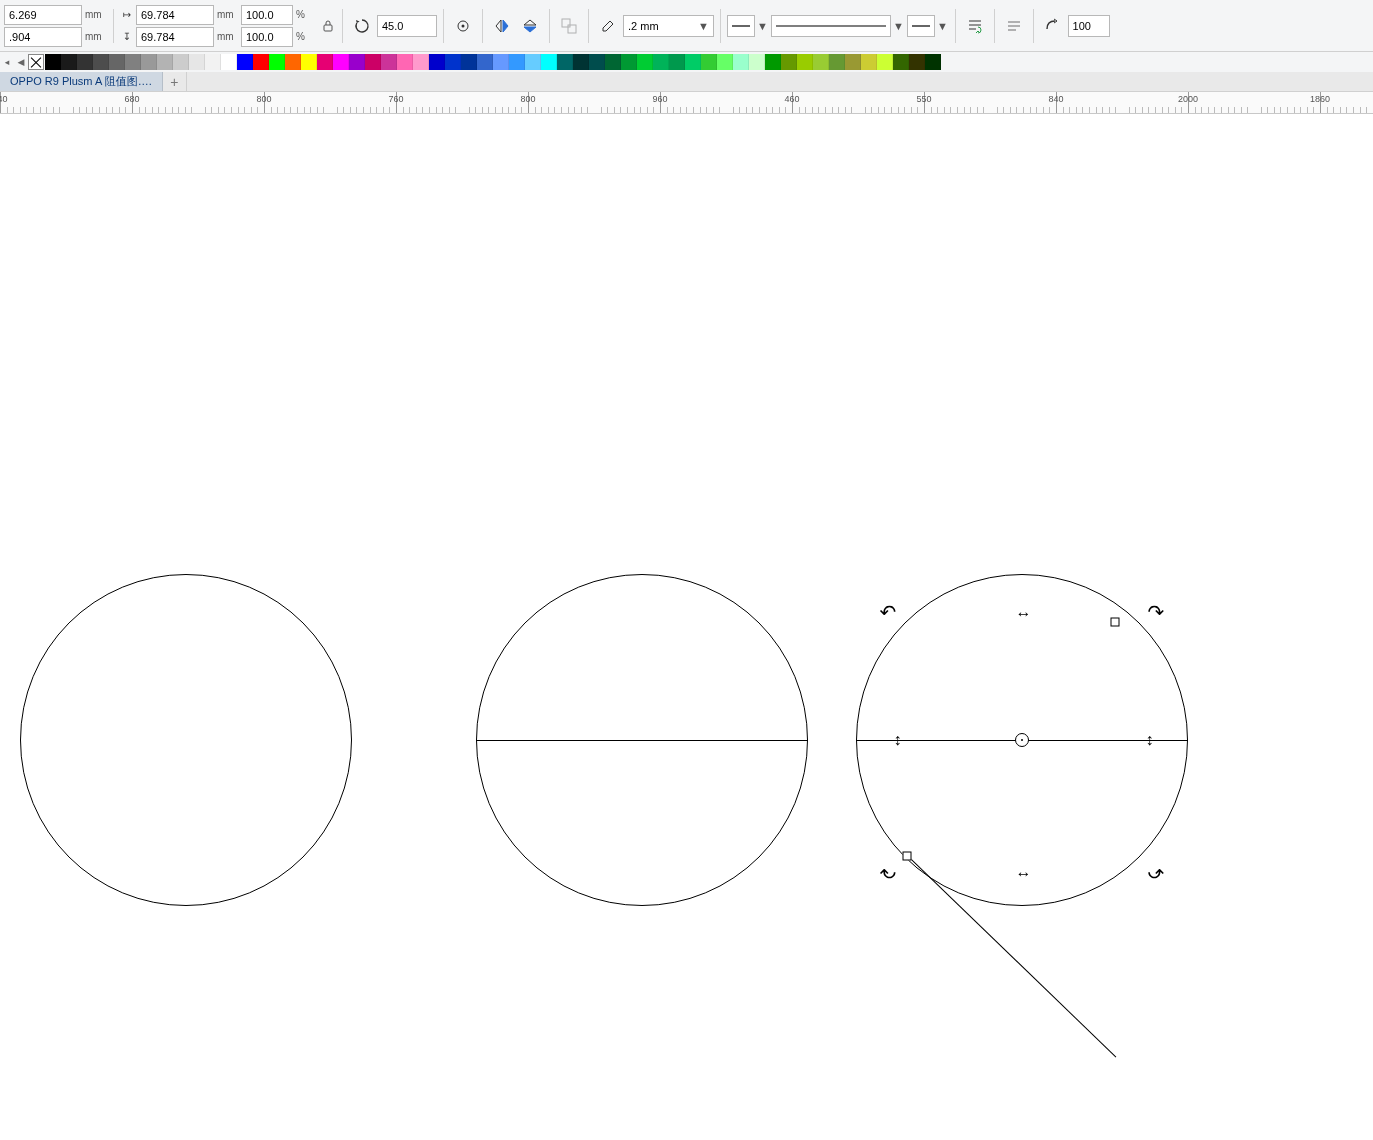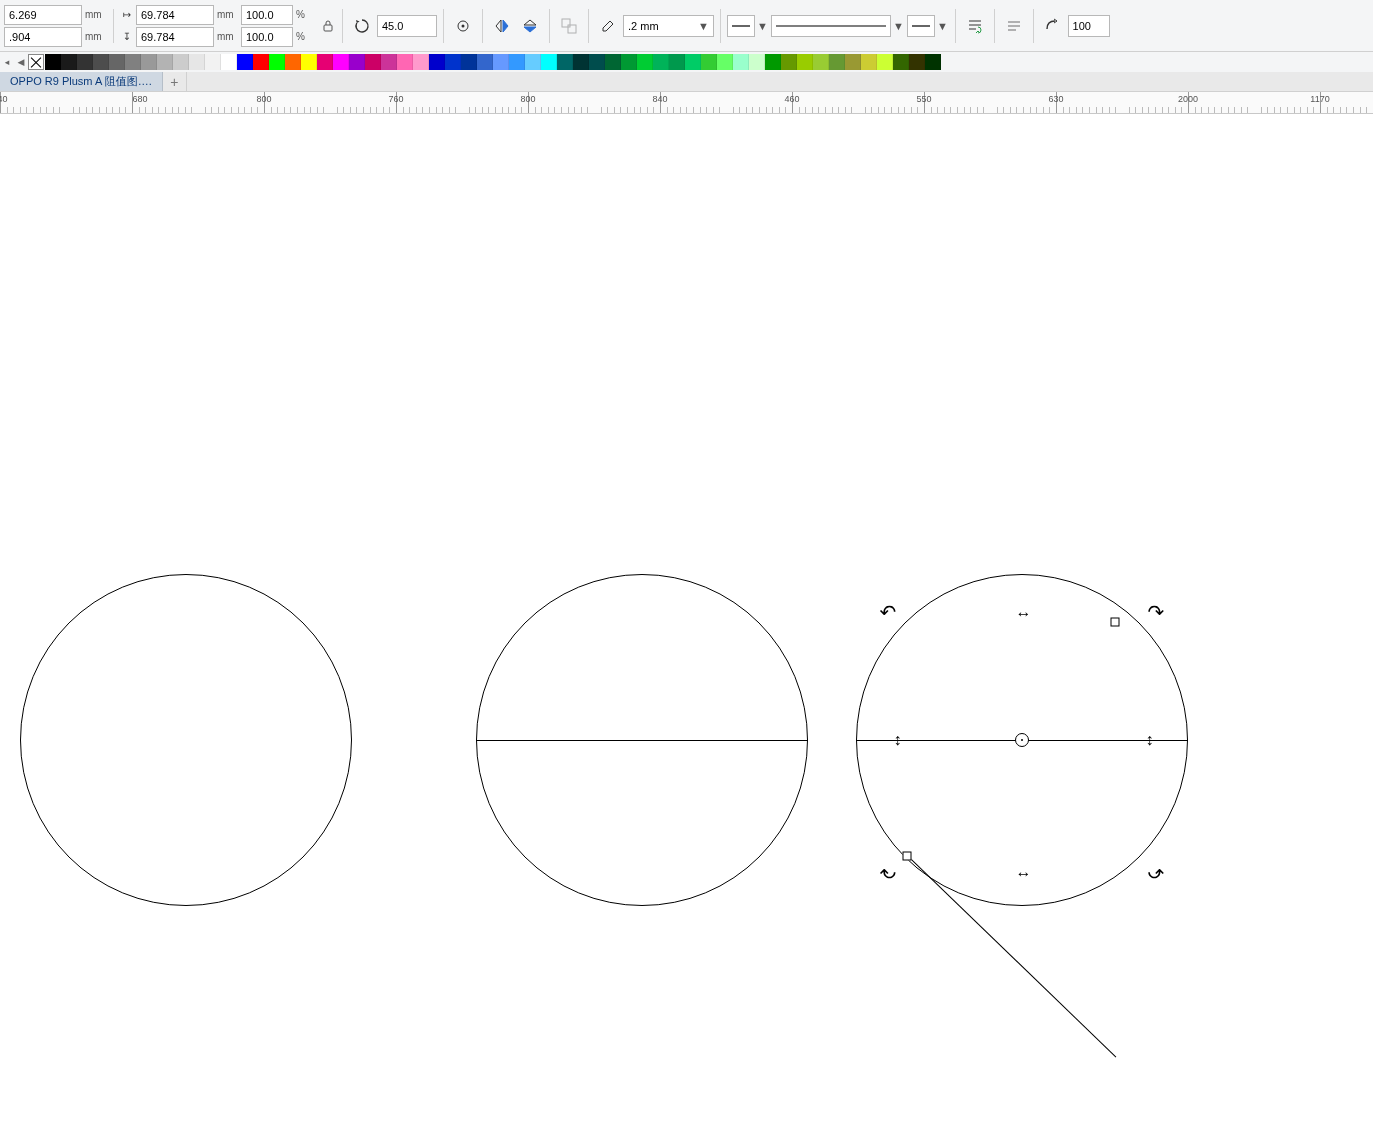--- a/index.html
+++ b/index.html
@@ -515,21 +515,21 @@
     <div class="tick-minor" style="left: 72.6px;"></div>
     <div class="tick-minor" style="left: 79.2px;"></div>
     <div class="tick-minor" style="left: 85.8px;"></div>
     <div class="tick-minor" style="left: 92.4px;"></div>
     <div class="tick-minor" style="left: 99px;"></div>
     <div class="tick-minor" style="left: 105.6px;"></div>
     <div class="tick-minor" style="left: 112.2px;"></div>
     <div class="tick-minor" style="left: 118.8px;"></div>
     <div class="tick-minor" style="left: 125.4px;"></div>
     <div class="tick-major" style="left: 132px;"></div>
-    <div class="tick-label" style="left: 132px; margin-left: 8px;">680</div>
+    <div class="tick-label" style="left: 132px;">680</div>
     <div class="tick-minor" style="left: 138.6px;"></div>
     <div class="tick-minor" style="left: 145.2px;"></div>
     <div class="tick-minor" style="left: 151.8px;"></div>
     <div class="tick-minor" style="left: 158.4px;"></div>
     <div class="tick-minor" style="left: 165px;"></div>
     <div class="tick-minor" style="left: 171.6px;"></div>
     <div class="tick-minor" style="left: 178.2px;"></div>
     <div class="tick-minor" style="left: 184.8px;"></div>
     <div class="tick-minor" style="left: 191.4px;"></div>
     <div class="tick-minor" style="left: 204.6px;"></div>
@@ -595,21 +595,21 @@
     <div class="tick-minor" style="left: 600.6px;"></div>
     <div class="tick-minor" style="left: 607.2px;"></div>
     <div class="tick-minor" style="left: 613.8px;"></div>
     <div class="tick-minor" style="left: 620.4px;"></div>
     <div class="tick-minor" style="left: 627px;"></div>
     <div class="tick-minor" style="left: 633.6px;"></div>
     <div class="tick-minor" style="left: 640.2px;"></div>
     <div class="tick-minor" style="left: 646.8px;"></div>
     <div class="tick-minor" style="left: 653.4px;"></div>
     <div class="tick-major" style="left: 660px;"></div>
-    <div class="tick-label" style="left: 660px;">840</div>
+    <div class="tick-label" style="left: 660px;">960</div>
     <div class="tick-minor" style="left: 666.6px;"></div>
     <div class="tick-minor" style="left: 673.2px;"></div>
     <div class="tick-minor" style="left: 679.8px;"></div>
     <div class="tick-minor" style="left: 686.4px;"></div>
     <div class="tick-minor" style="left: 693px;"></div>
     <div class="tick-minor" style="left: 699.6px;"></div>
     <div class="tick-minor" style="left: 706.2px;"></div>
     <div class="tick-minor" style="left: 712.8px;"></div>
     <div class="tick-minor" style="left: 719.4px;"></div>
     <div class="tick-minor" style="left: 732.6px;"></div>
@@ -655,21 +655,21 @@
     <div class="tick-minor" style="left: 996.6px;"></div>
     <div class="tick-minor" style="left: 1003.2px;"></div>
     <div class="tick-minor" style="left: 1009.8px;"></div>
     <div class="tick-minor" style="left: 1016.4px;"></div>
     <div class="tick-minor" style="left: 1023px;"></div>
     <div class="tick-minor" style="left: 1029.6px;"></div>
     <div class="tick-minor" style="left: 1036.2px;"></div>
     <div class="tick-minor" style="left: 1042.8px;"></div>
     <div class="tick-minor" style="left: 1049.4px;"></div>
     <div class="tick-major" style="left: 1056px;"></div>
-    <div class="tick-label" style="left: 1056px;">630</div>
+    <div class="tick-label" style="left: 1056px;">840</div>
     <div class="tick-minor" style="left: 1062.6px;"></div>
     <div class="tick-minor" style="left: 1069.2px;"></div>
     <div class="tick-minor" style="left: 1075.8px;"></div>
     <div class="tick-minor" style="left: 1082.4px;"></div>
     <div class="tick-minor" style="left: 1089px;"></div>
     <div class="tick-minor" style="left: 1095.6px;"></div>
     <div class="tick-minor" style="left: 1102.2px;"></div>
     <div class="tick-minor" style="left: 1108.8px;"></div>
     <div class="tick-minor" style="left: 1115.4px;"></div>
     <div class="tick-minor" style="left: 1128.6px;"></div>
@@ -695,21 +695,21 @@
     <div class="tick-minor" style="left: 1260.6px;"></div>
     <div class="tick-minor" style="left: 1267.2px;"></div>
     <div class="tick-minor" style="left: 1273.8px;"></div>
     <div class="tick-minor" style="left: 1280.4px;"></div>
     <div class="tick-minor" style="left: 1287px;"></div>
     <div class="tick-minor" style="left: 1293.6px;"></div>
     <div class="tick-minor" style="left: 1300.2px;"></div>
     <div class="tick-minor" style="left: 1306.8px;"></div>
     <div class="tick-minor" style="left: 1313.4px;"></div>
     <div class="tick-major" style="left: 1320px;"></div>
-    <div class="tick-label" style="left: 1320px;">1170</div>
+    <div class="tick-label" style="left: 1320px;">1860</div>
     <div class="tick-minor" style="left: 1326.6px;"></div>
     <div class="tick-minor" style="left: 1333.2px;"></div>
     <div class="tick-minor" style="left: 1339.8px;"></div>
     <div class="tick-minor" style="left: 1346.4px;"></div>
     <div class="tick-minor" style="left: 1353px;"></div>
     <div class="tick-minor" style="left: 1359.6px;"></div>
     <div class="tick-minor" style="left: 1366.2px;"></div>
     <div class="tick-minor" style="left: 1372.8px;"></div>
   </div>
 

